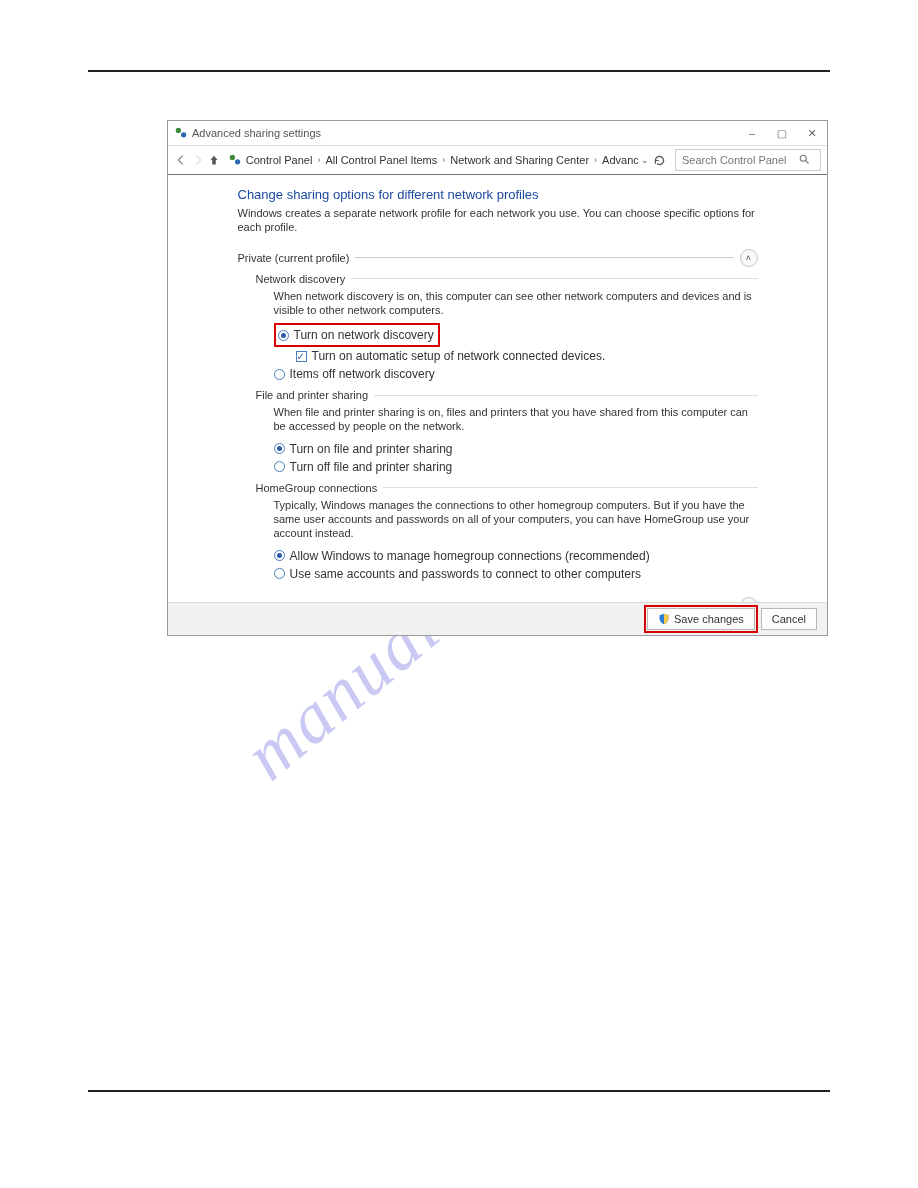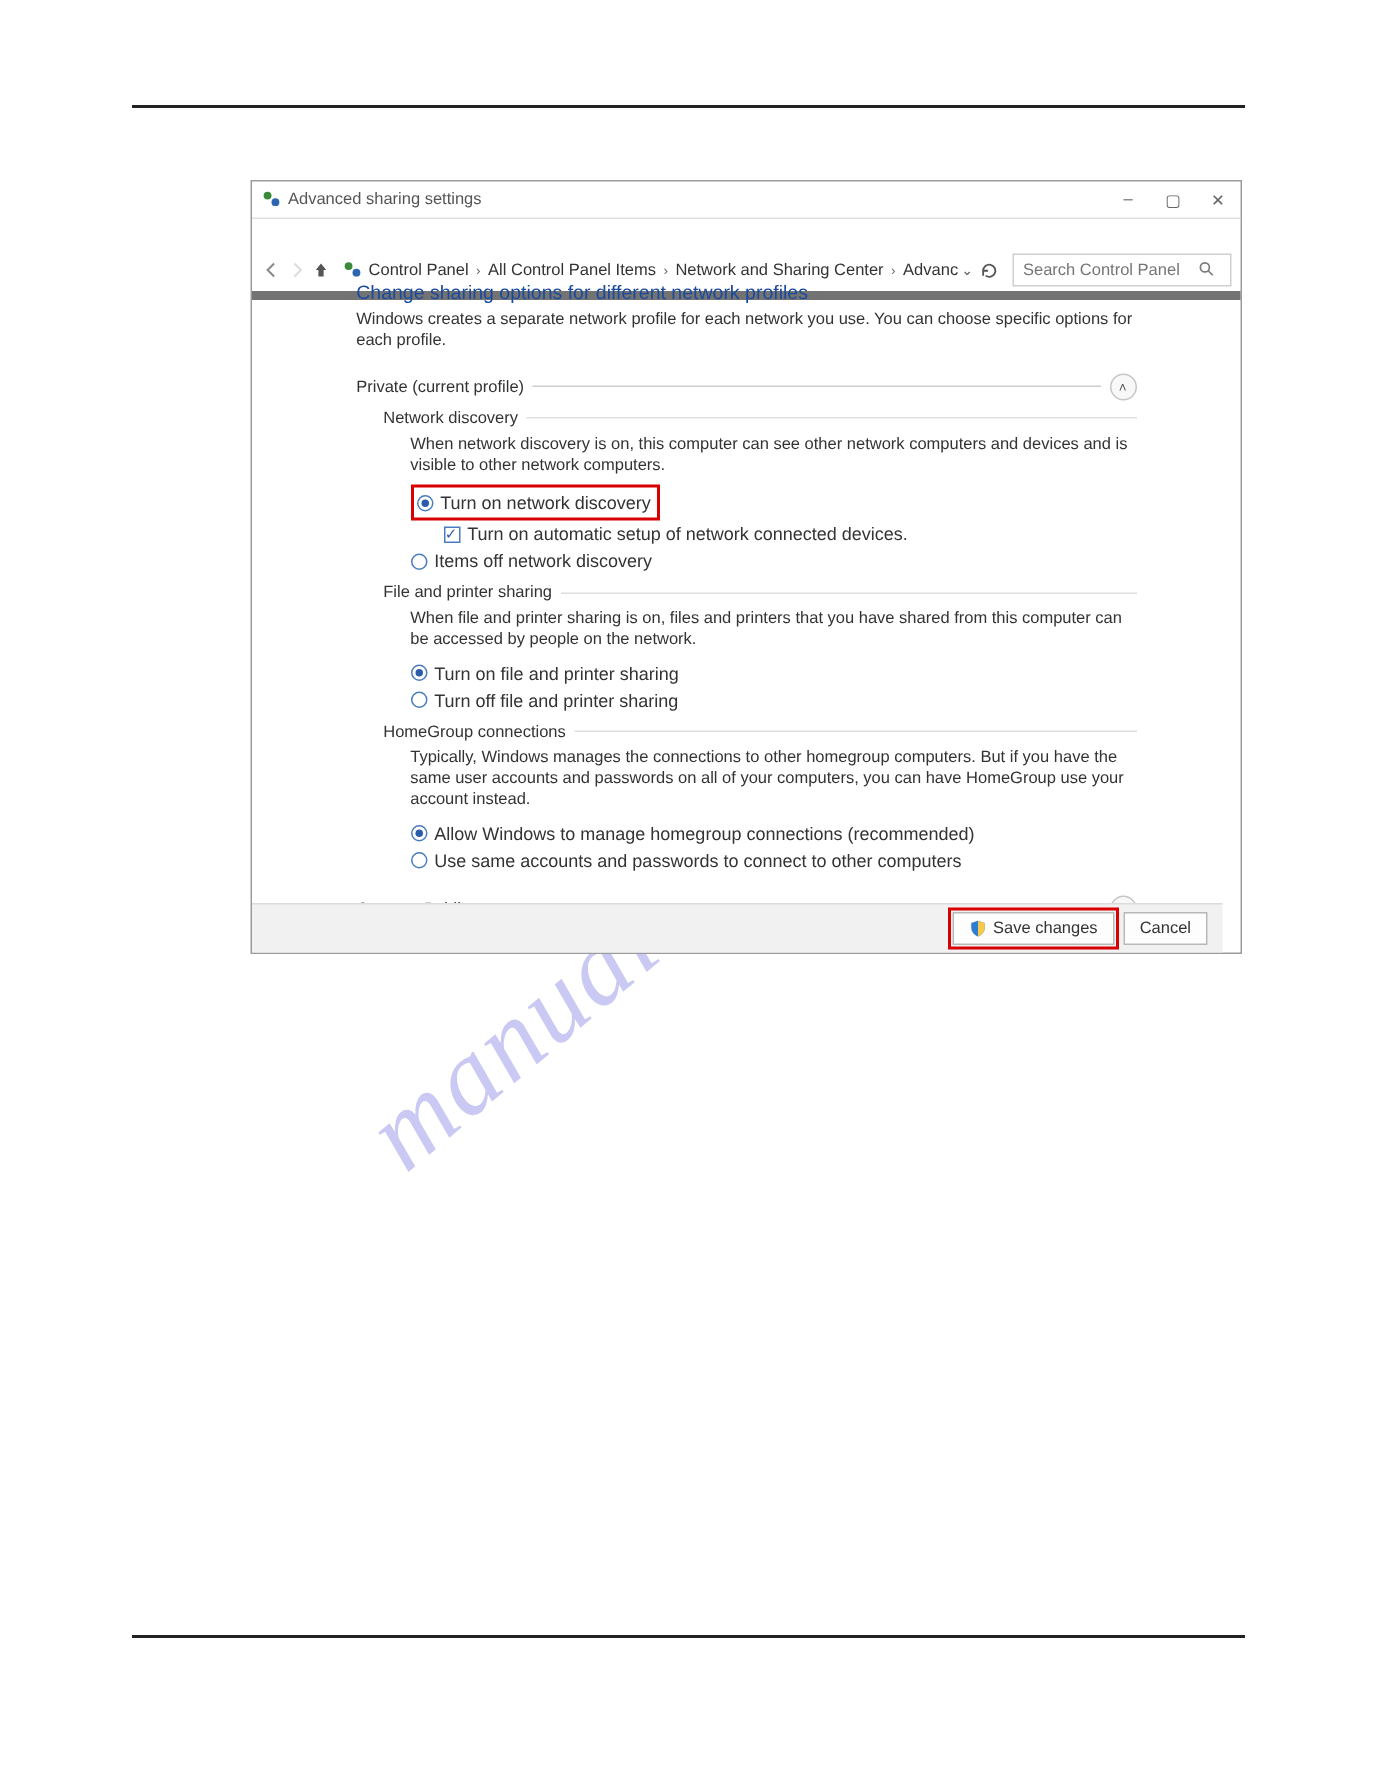--- a/index.html
+++ b/index.html
@@ -71,22 +71,21 @@
     color: #666;
     font-size: 11px;
   }
 
   
   .navbar {
     height: 28px;
     display: flex;
     align-items: center;
     padding: 0 6px;
-    border-bottom: 6px solid #737373;
-    margin-top: 20px;
+    border-bottom: 1px solid #737373;
   }
   .nav-arrow, .nav-up, .nav-refresh {
     width: 18px;
     height: 18px;
     display: flex;
     align-items: center;
     justify-content: center;
     color: #888;
     margin-right: 2px;
   }
@@ -261,21 +260,21 @@
   .highlight-red {
     border: 2px solid #d80000;
     padding: 1px 4px 1px 2px;
     display: inline-flex;
     align-items: center;
   }
 
   
   .footer {
     position: absolute;
-    left: 0; right: 12px; bottom: 0;
+    left: 0; right: 0; bottom: 0;
     height: 32px;
     background: #f1f1f1;
     border-top: 1px solid #dcdcdc;
     display: flex;
     align-items: center;
     justify-content: flex-end;
     padding-right: 10px;
     gap: 6px;
   }
   .wbtn {

